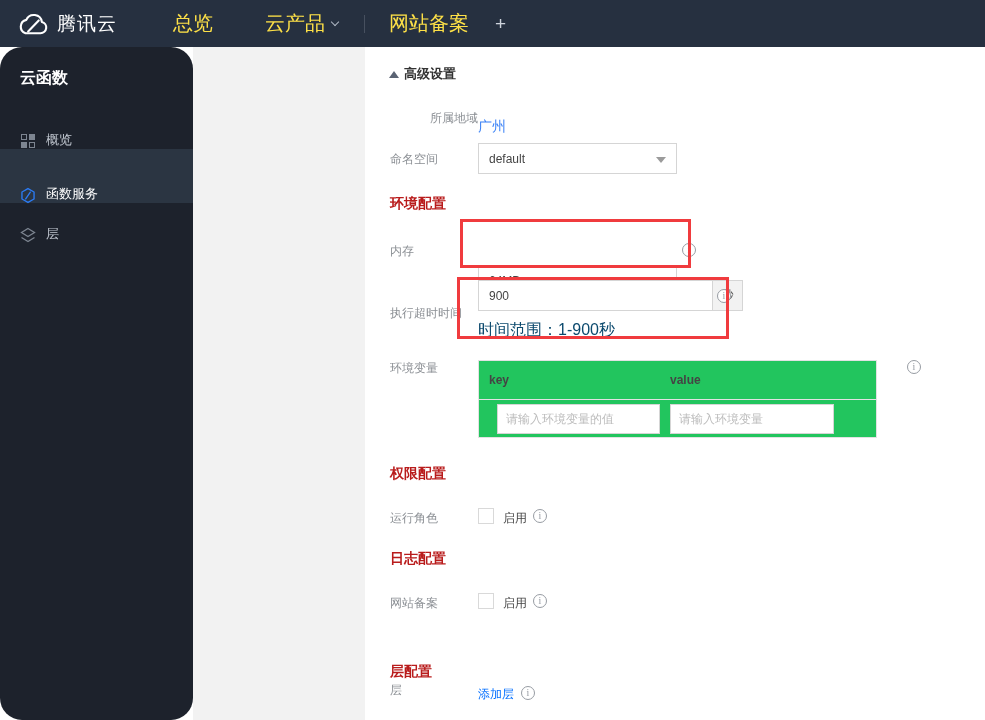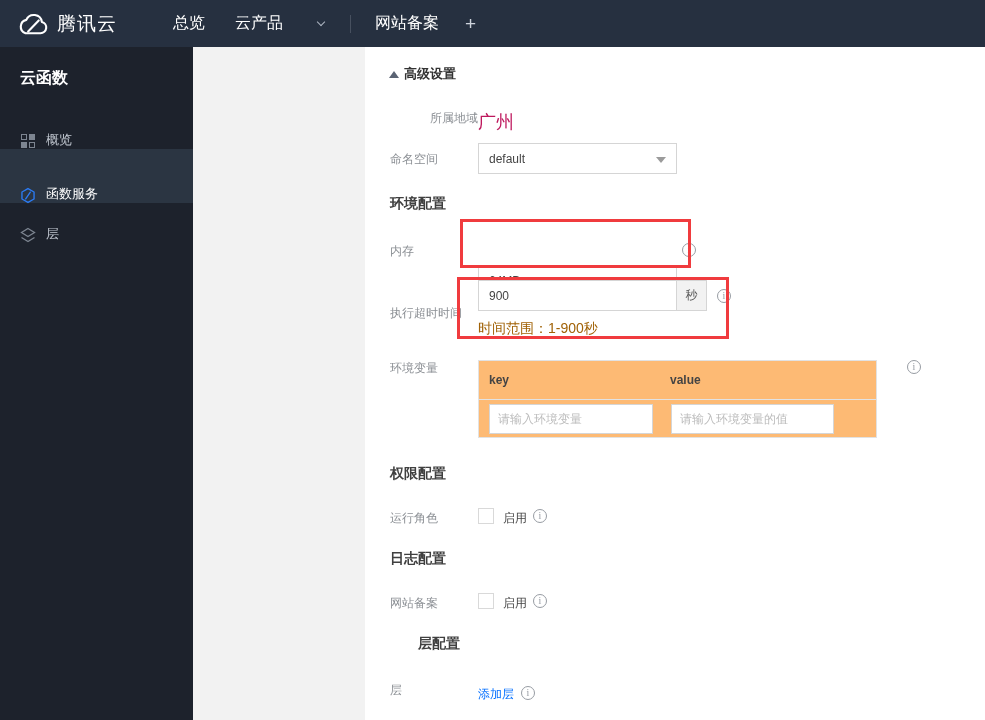--- a/index.html
+++ b/index.html
@@ -5,32 +5,32 @@
   * { margin:0; padding:0; box-sizing:border-box; }
   html,body { width:985px; height:720px; overflow:hidden; background:#fff;
               font-family:"Liberation Sans","DejaVu Sans",sans-serif; }
 
   
   .navbar { position:absolute; left:0; top:0; width:985px; height:47px;
             background:var(--navbar-bg,#263040); display:flex; align-items:center; z-index:30; }
   .logo { display:flex; align-items:center; margin-left:18px; }
   .logo svg { display:block; }
   .logo-text { color:#fff; font-size:19px; letter-spacing:1px; margin-left:9px; font-weight:500; }
-  .nav-item { color:#ffffff; font-size:16px; cursor:pointer; }
+  .nav-item { color:#fde047; font-size:20px; cursor:pointer; }
   .nav-overview { margin-left:56px; }
-  .nav-products { margin-left:30px; display:flex; align-items:center;gap:28px; }
+  .nav-products { margin-left:52px; display:flex; align-items:center; }
   .nav-caret { display:inline-block; width:6px; height:6px; border-right:1px solid #aeb6c2;
                border-bottom:1px solid #aeb6c2; transform:rotate(45deg); margin-left:7px; margin-top:-3px; }
   .nav-divider { width:1px; height:18px; background:#47505f; margin-left:26px; }
   .nav-beian { margin-left:24px; }
   .nav-plus { margin-left:26px; font-size:19px; color:#cdd3dc; font-weight:400; }
 
   
   .sidebar { position:absolute; left:0; top:47px; width:193px; height:673px;
-             background:var(--sidebar-bg,#1d222c); z-index:20; }
+             background:var(--sidebar-bg,#1d222c); z-index:20;border-radius:22px; }
   .sidebar-title { color:#fff; font-size:16px; font-weight:bold; padding:21px 0 0 20px; }
   .sidebar-menu { margin-top:20px; }
   .side-item { height:40px; display:flex; align-items:flex-end; padding-left:20px; cursor:pointer; }
   .side-item .s-icon { width:16px; height:16px; margin-right:10px; display:flex; align-items:center; justify-content:center; }
   .side-item .s-label { color:#c3c9d2; font-size:13px; }
   .side-item.selected { background:var(--sidebar-selected-bg,#2b3542); height:54px; }
   .side-item.selected .s-label { color:#fff; }
 
   
   .gray-panel { position:absolute; left:193px; top:47px; width:172px; height:673px;
@@ -39,45 +39,45 @@
   
   .content { position:absolute; left:365px; top:47px; width:620px; height:673px; background:#fff; }
   .abs { position:absolute; }
 
   .adv-toggle { left:24px; top:18px; display:flex; align-items:center; cursor:pointer; }
   .tri-up { width:0; height:0; border-left:5px solid transparent; border-right:5px solid transparent;
             border-bottom:7px solid #5a6373; margin-right:5px; }
   .adv-label { font-size:13px; font-weight:bold; color:#333; }
 
   .f-label { font-size:12px; color:#8b8f94; }
-  .f-value { font-size:18px; color:#be185d; }
-  .sec-header { font-size:14px; font-weight:bold; color:#404040; }
+  .f-value { font-size:14px; color:#3b82f6;margin-top:8px; }
+  .sec-header { font-size:14px; font-weight:bold; color:#b91c1c; }
 
   .selectbox { width:199px; height:31px; border:1px solid #d5d5d5; background:#fff;
                display:flex; align-items:center; padding-left:10px; position:relative;
                font-size:12px; color:#444; cursor:pointer; }
   .selectbox .caret { position:absolute; right:10px; top:13px; width:0; height:0;
                border-left:5px solid transparent; border-right:5px solid transparent;
                border-top:6px solid #9b9b9b; }
 
-  .textinput { width:199px; height:31px; border:1px solid #d5d5d5; padding-left:10px;
+  .textinput { width:235px; height:31px; border:1px solid #d5d5d5; padding-left:10px;
                font-size:12px; color:#444; outline:none; font-family:inherit; }
   .unit-box { width:30px; height:31px; border:1px solid #d5d5d5; border-left:none;
               background:#f2f2f2; display:flex; align-items:center; justify-content:center;
               font-size:12px; color:#555; }
 
-  .hint { font-size:14px; color:#a16207; }
+  .hint { font-size:16px; color:#0c4a6e; }
 
   .info-icon { width:14px; height:14px; border:1px solid #979ca3; border-radius:50%;
                color:#979ca3; font-size:10px; line-height:12px; text-align:center;
                font-family:"Liberation Serif","DejaVu Serif",serif; cursor:pointer; background:#fff; }
 
   .red-frame { border:3px solid var(--highlight-red,#f03b3e); pointer-events:none; z-index:5; }
 
-  .env-table { width:399px; height:78px; border:1px solid #e2e2e2; background:#fdba74; }
+  .env-table { width:399px; height:78px; border:1px solid #e2e2e2; background:#22c55e; }
   .env-head { height:39px; border-bottom:1px solid #e2e2e2; display:flex; align-items:center; }
   .env-head .h-key { font-size:12px; font-weight:bold; color:#444; margin-left:10px; width:181px; }
   .env-head .h-val { font-size:12px; font-weight:bold; color:#444; }
   .env-body { height:38px; display:flex; align-items:center; }
   .env-input { height:30px; border:1px solid #d5d5d5; font-size:12px; color:#444;
                padding-left:8px; outline:none; font-family:inherit; }
   .env-input::placeholder { color:#bcbcbc; }
   .env-key-input { width:164px; margin-left:10px; }
   .env-val-input { width:163px; margin-left:18px; }
 
@@ -187,39 +187,39 @@
   <span class="abs hint" style="left:113px; top:273px;">时间范围：1-900秒</span>
   <div class="abs red-frame" style="left:92px; top:230px; width:272px; height:62px;"></div>
 
   <span class="abs f-label" style="left:25px; top:313px;">环境变量</span>
   <div class="abs env-table" style="left:113px; top:313px;">
     <div class="env-head">
       <span class="h-key">key</span>
       <span class="h-val">value</span>
     </div>
     <div class="env-body">
+      <input class="env-input env-val-input" type="text" placeholder="请输入环境变量的值" style="">
       <input class="env-input env-key-input" type="text" placeholder="请输入环境变量" style="">
-      <input class="env-input env-val-input" type="text" placeholder="请输入环境变量的值" style="">
     </div>
   </div>
   <div class="abs info-icon" style="left:542px; top:313px;">i</div>
 
   <span class="abs sec-header" style="left:25px; top:418px;">权限配置</span>
 
   <span class="abs f-label" style="left:25px; top:463px;">运行角色</span>
   <div class="abs checkbox" style="left:113px; top:461px;"></div>
   <span class="abs cb-label" style="left:138px; top:463px;">启用</span>
   <div class="abs info-icon" style="left:168px; top:462px;">i</div>
 
   <span class="abs sec-header" style="left:25px; top:503px;">日志配置</span>
 
   <span class="abs f-label" style="left:25px; top:548px;">网站备案</span>
   <div class="abs checkbox" style="left:113px; top:546px;"></div>
   <span class="abs cb-label" style="left:138px; top:548px;">启用</span>
   <div class="abs info-icon" style="left:168px; top:547px;">i</div>
 
-  <span class="abs sec-header" style="left:25px; top:588px;margin-left:28px;">层配置</span>
+  <span class="abs sec-header" style="left:25px; top:616px;">层配置</span>
 
   <span class="abs f-label" style="left:25px; top:635px;">层</span>
   <a class="abs link" style="left:113px; top:639px;">添加层</a>
   <div class="abs info-icon" style="left:156px; top:639px;">i</div>
 
 </div>
 
 </body></html>

